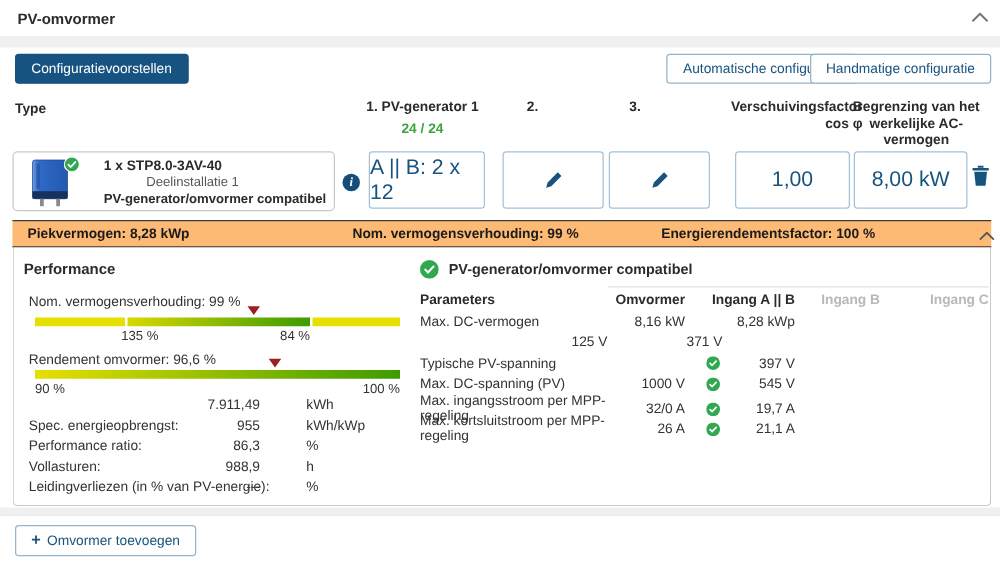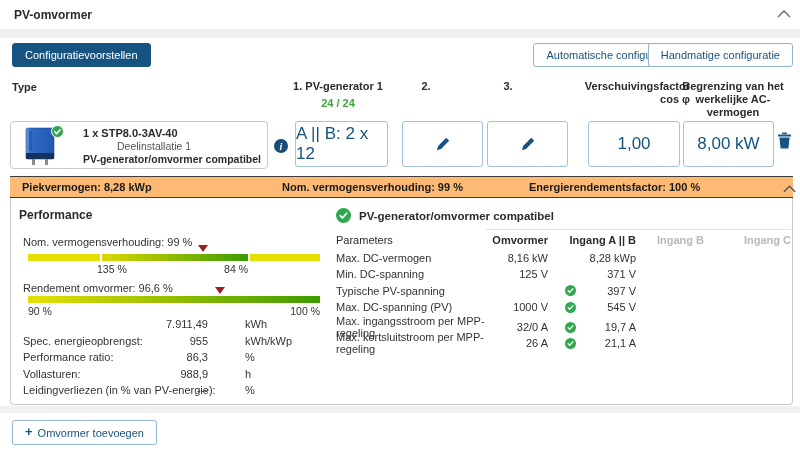--- a/index.html
+++ b/index.html
@@ -93,21 +93,21 @@
   .s-value { position:absolute; left:110px; width:80px; text-align:right; white-space:nowrap; }
   .s-unit { position:absolute; left:194px; white-space:nowrap;margin-left:33px; }
 
   
   .param-head { position:absolute; left:325px; top:10px; display:flex; align-items:center; gap:8px; }
   .param-title { font-weight:bold; font-size:11.5px; color:#2b2b2b; }
   .ptable { position:absolute; left:325px; top:30px; width:455px; }
   .prow { display:grid; grid-template-columns:150px 62px 30px 58px 68px 87px; align-items:center; height:16.3px; }
   .prow.head { height:22px; align-items:end; padding-bottom:4px; }
   .hcell { font-weight:bold; color:#2b2b2b; border-top:1px solid #e2e2e2; padding-top:4px; }
-  .hcell-first { font-weight:normal; color:#2b2b2b; }
+  .hcell-first { font-weight:bold; color:#2b2b2b; }
   .muted { color:#b8b8b8; font-weight:bold; }
   .tr { text-align:right; }
   .c-check { justify-self:end; padding-right:2px; display:flex; align-items:center; }
 
   
   .btn-add { left:12px; top:420px; height:25px; gap:5px; }
   .btn-add .plus { font-size:13px; font-weight:bold; position:relative; top:-1px; }
 
   svg { display:block; }
 </style>
@@ -291,21 +291,20 @@
 
       <div class="prow">
         <div>Max. DC-vermogen</div>
         <div class="tr">8,16 kW</div>
         <div class="c-check"></div>
         <div class="tr">8,28 kWp</div>
         <div></div>
           <div></div>
       </div>
       <div class="prow">
-        <div>Min. DC-spanning</div>
         <div class="tr">125 V</div>
         <div class="c-check"></div>
         <div class="tr">371 V</div>
         <div></div>
           <div></div>
       </div>
       <div class="prow">
         <div>Typische PV-spanning</div>
         <div class="tr"></div>
         <div class="c-check">

